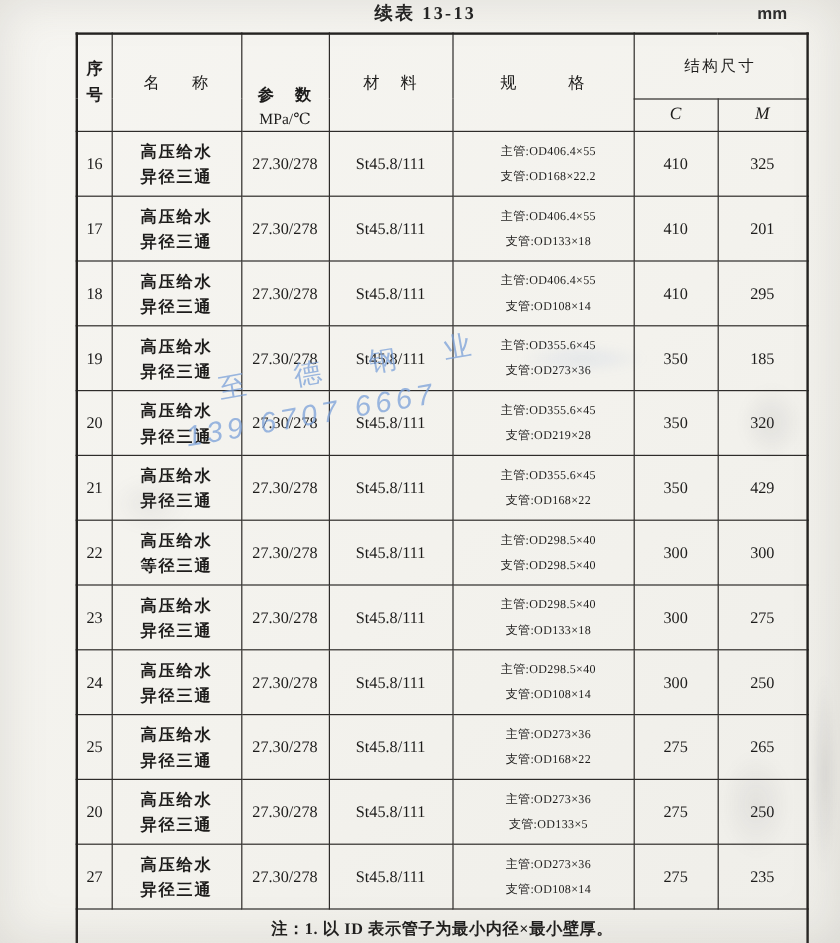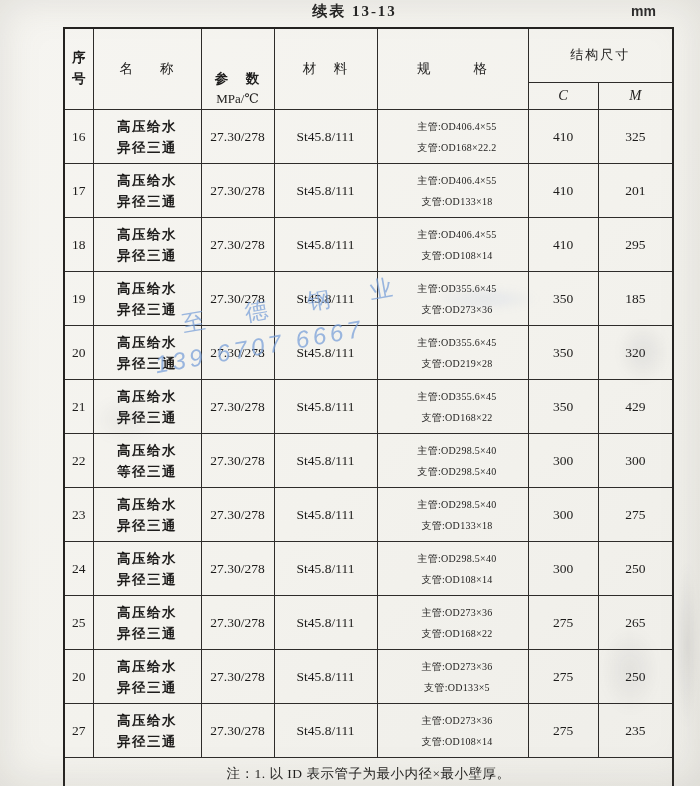--- a/index.html
+++ b/index.html
@@ -51,21 +51,21 @@
   .h-cm{height:24px;font-style:italic;font-size:14.5px;}
   tr.data-row td{height:53px;font-size:13.5px;}
   .c-no{font-size:13.5px;}
   .cell-line{display:block;line-height:21px;font-family:Liberation Serif, serif;}
   .c-name .cell-line{font-weight:600;letter-spacing:1.5px;font-size:13.5px;}
   .c-spec{text-align:left;}
   .c-spec .cell-line{padding-left:9px;font-size:10px;letter-spacing:0.3px;}
   .c-spec .cell-line,.c-name .cell-line{white-space:nowrap;}
   .notes-cell{height:53px;text-align:left;vertical-align:middle;}
   .note-line{display:block;font-size:13.5px;line-height:22px;letter-spacing:0.5px;}
-  .note-line.n1{font-weight:400;}
+  .note-line.n1{font-weight:700;}
   .note-line.n2{padding-left:56px;font-weight:600;}
   
   .watermark{
     position:absolute;left:150px;top:292px;width:260px;
     transform:rotate(-10deg);
     color:#7ba1d9;opacity:0.75;
     pointer-events:none;
     font-family:"Liberation Sans","DejaVu Sans",sans-serif;
   }
   .wm-line1{font-size:23px;letter-spacing:17px;padding-left:34px;white-space:nowrap;}

